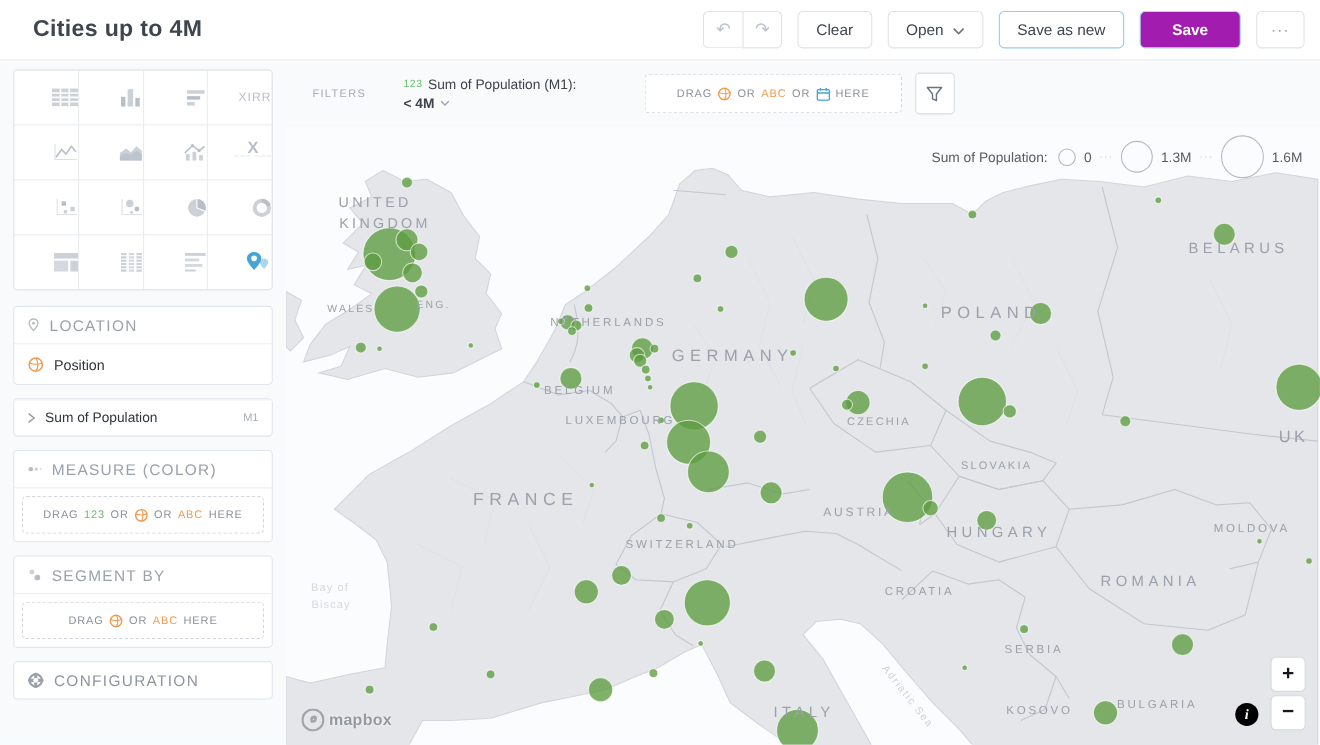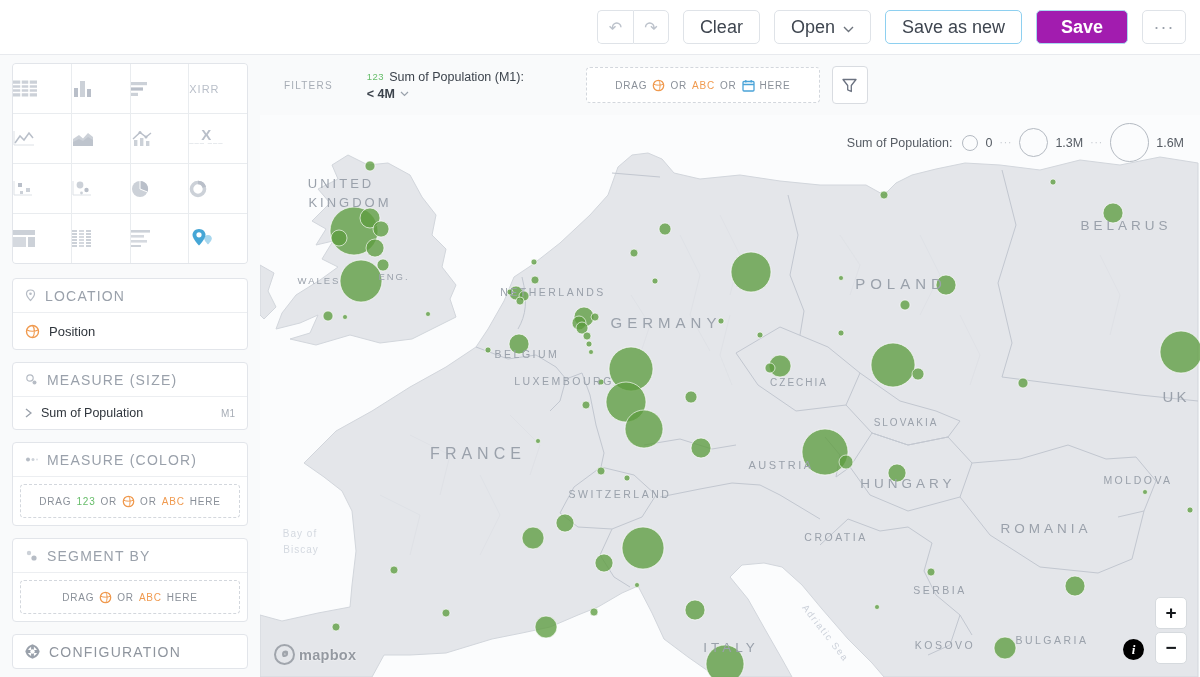--- a/index.html
+++ b/index.html
@@ -1,31 +1,31 @@
 <!DOCTYPE html>
 <html><head>
 <meta charset="utf-8">
 <style>
   html,body{margin:0;padding:0;background:#f9fafb;font-family:"Liberation Sans",sans-serif;width:1200px;height:677px;overflow:hidden;}
   .topbar{position:absolute;left:0;top:0;width:1200px;height:55px;background:#fff;border-bottom:1px solid #e8eaee;box-sizing:border-box;display:flex;align-items:center;}
   .title{font-size:21px;font-weight:bold;color:#3e454e;margin-left:30px;letter-spacing:.3px;flex:0 0 auto;}
   .tb-right{margin-left:auto;margin-right:14px;display:flex;align-items:center;gap:14px;}
-  .btn{height:34px;background:#fff;border:1px solid #dfe3e8;border-radius:5px;display:flex;align-items:center;justify-content:center;font-size:18px;color:#3f4650;padding:0 16px;cursor:pointer;box-sizing:border-box;}
+  .btn{height:34px;background:#fff;border:1px solid #dfe3e8;border-radius:5px;display:flex;align-items:center;justify-content:center;font-size:14px;color:#3f4650;padding:0 16px;cursor:pointer;box-sizing:border-box;}
   .undoredo{display:flex;}
   .undoredo .btn{width:36px;padding:0;color:#bcc2cb;font-size:16px;}
   .undoredo .btn:first-child{border-radius:5px 0 0 5px;border-right:none;}
   .undoredo .btn:last-child{border-radius:0 5px 5px 0;}
   .btn.savenew{border-color:#8ed0f0;}
   .btn.save{background:#a21caf;border-color:#a9daf1;color:#fff;font-weight:bold;width:92px;}
   .btn.more{color:#9aa1ab;letter-spacing:1px;width:44px;padding:0;}
   .chev{margin-left:8px;display:inline-block;}
   
   .sidebar{position:absolute;left:0;top:55px;width:260px;bottom:0;}
   .iconGrid{margin:8px 12px 14px 12px;background:#e9ecef;border:1px solid #e2e5ea;border-radius:4px;display:grid;grid-template-columns:repeat(4,1fr);grid-auto-rows:49px;gap:1px;overflow:hidden;}
-  .cell{background:#fff;display:flex;align-items:center;justify-content:flex-start;cursor:pointer;}
+  .cell{background:#fff;display:flex;align-items:center;justify-content:flex-end;cursor:pointer;}
   .cell .xtxt{color:#b9bfc9;font-size:11px;letter-spacing:1px;}
   .cell .fx{color:#b9bfc9;font-size:15px;font-weight:bold;line-height:9px;text-align:center;}
   .cell .fx small{display:block;font-size:6px;letter-spacing:1px;font-weight:normal;color:#ccd1d8;}
   .panel{margin:0 12px 12px 12px;background:#fff;border:1px solid #e2e5ea;border-radius:4px;overflow:hidden;}
   .phead{height:33px;display:flex;align-items:center;padding:0 12px;color:#9aa1ab;font-size:14px;letter-spacing:1.2px;gap:9px;}
   .phead svg{flex:0 0 auto;}
   .prow{border-top:1px solid #eceef1;height:36px;display:flex;align-items:center;padding:0 12px;font-size:13px;color:#2f353c;gap:9px;}
   .prow .badge{margin-left:auto;color:#a7adb6;font-size:10px;}
   .pzone{border-top:1px solid #eceef1;padding:7px;}
   .dropzone{border:1px dashed #d3d7dd;border-radius:4px;height:32px;display:flex;align-items:center;justify-content:center;gap:5px;font-size:10px;color:#8a9099;letter-spacing:.8px;background:#fff;}
@@ -52,20 +52,21 @@
   .zoomctl{position:absolute;right:13px;bottom:13px;display:flex;flex-direction:column;gap:3px;}
   .zbtn{width:30px;height:30px;background:#fff;border:1px solid #d6dade;border-radius:5px;font-size:19px;font-weight:bold;color:#15181c;display:flex;align-items:center;justify-content:center;cursor:pointer;}
   .infobtn{position:absolute;right:56px;bottom:17px;width:21px;height:21px;border-radius:50%;background:#000;color:#fff;font-size:13px;font-weight:bold;font-family:"Liberation Serif",serif;font-style:italic;display:flex;align-items:center;justify-content:center;cursor:pointer;}
   .mapboxlogo{position:absolute;left:14px;bottom:12px;display:flex;align-items:center;gap:4px;cursor:pointer;}
   .mapboxlogo .mbtxt{color:#9499a1;font-size:14.5px;font-weight:bold;letter-spacing:.3px;text-shadow:0 0 2px #fff;}
 </style>
 </head>
 <body>
 
 <div class="topbar">
+  <div class="title">Cities up to 4M</div>
   <div class="tb-right">
     <div class="undoredo">
       <div class="btn">
           <span>↶</span>
         </div>
       <div class="btn">
           <span>↷</span>
         </div>
     </div>
     <div class="btn">Clear</div>
@@ -217,27 +218,20 @@
     <div class="prow">
       <svg width="15" height="15">
           <circle cx="7.5" cy="7.5" r="6" fill="none" stroke="#f09a4f" stroke-width="1.4"></circle>
           <path d="M7.5,1.5 C10,4 10,11 7.5,13.5 M2,6 C5,7.5 10,7.5 13,6" fill="none" stroke="#f09a4f" stroke-width="1.1"></path>
         </svg>
       <span>Position</span>
     </div>
   </div>
 
   <div class="panel">
-    <div class="phead">
-      <svg width="13" height="13">
-          <circle cx="5" cy="5" r="3.2" fill="none" stroke="#b6bcc5" stroke-width="1.2"></circle>
-          <circle cx="9.5" cy="9.5" r="2" fill="#b6bcc5"></circle>
-        </svg>
-      <span>MEASURE (SIZE)</span>
-    </div>
     <div class="prow" style="height:32px;font-size:12.5px;">
       <svg width="7" height="10">
           <path d="M1,1 L6,5 L1,9" stroke="#9aa1ab" stroke-width="1.4" fill="none"></path>
         </svg>
       <span>Sum of Population</span>
       <span class="badge">M1</span>
     </div>
   </div>
 
   <div class="panel">

